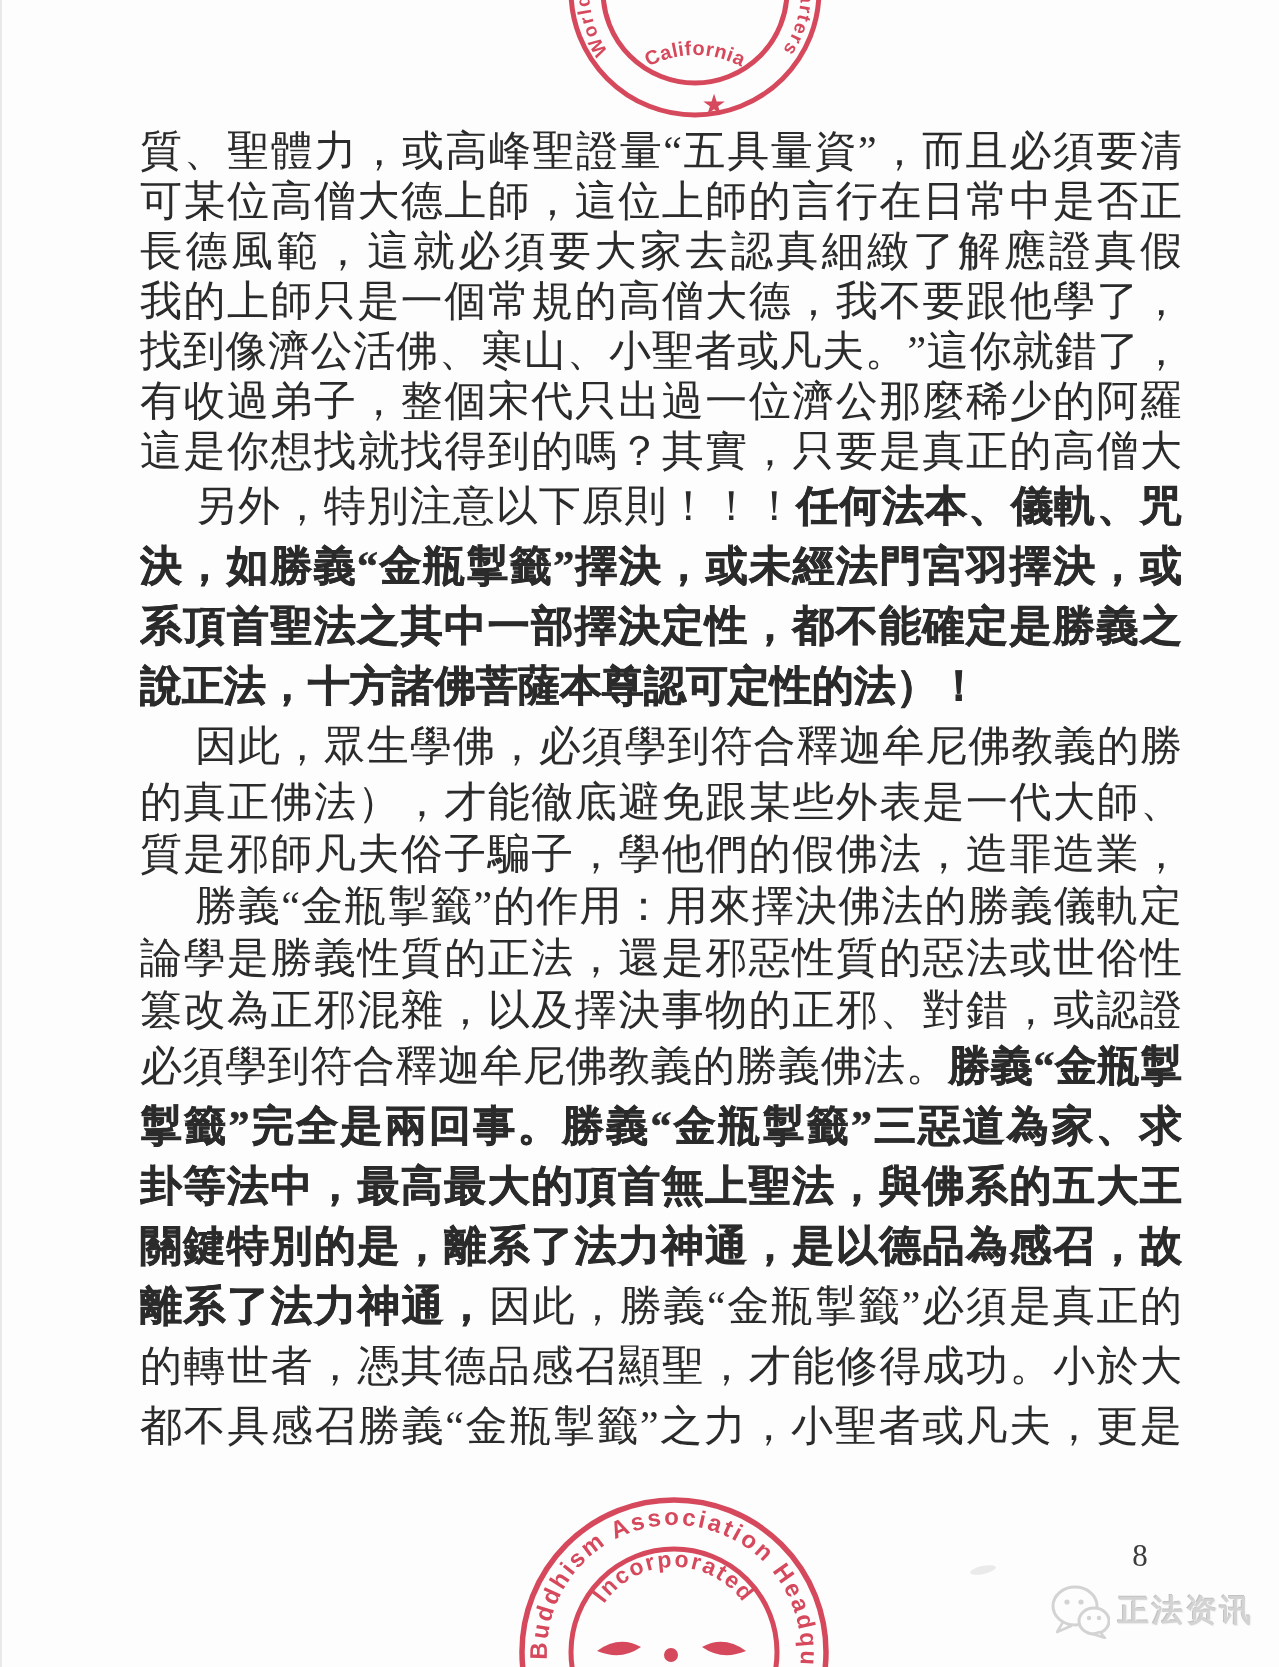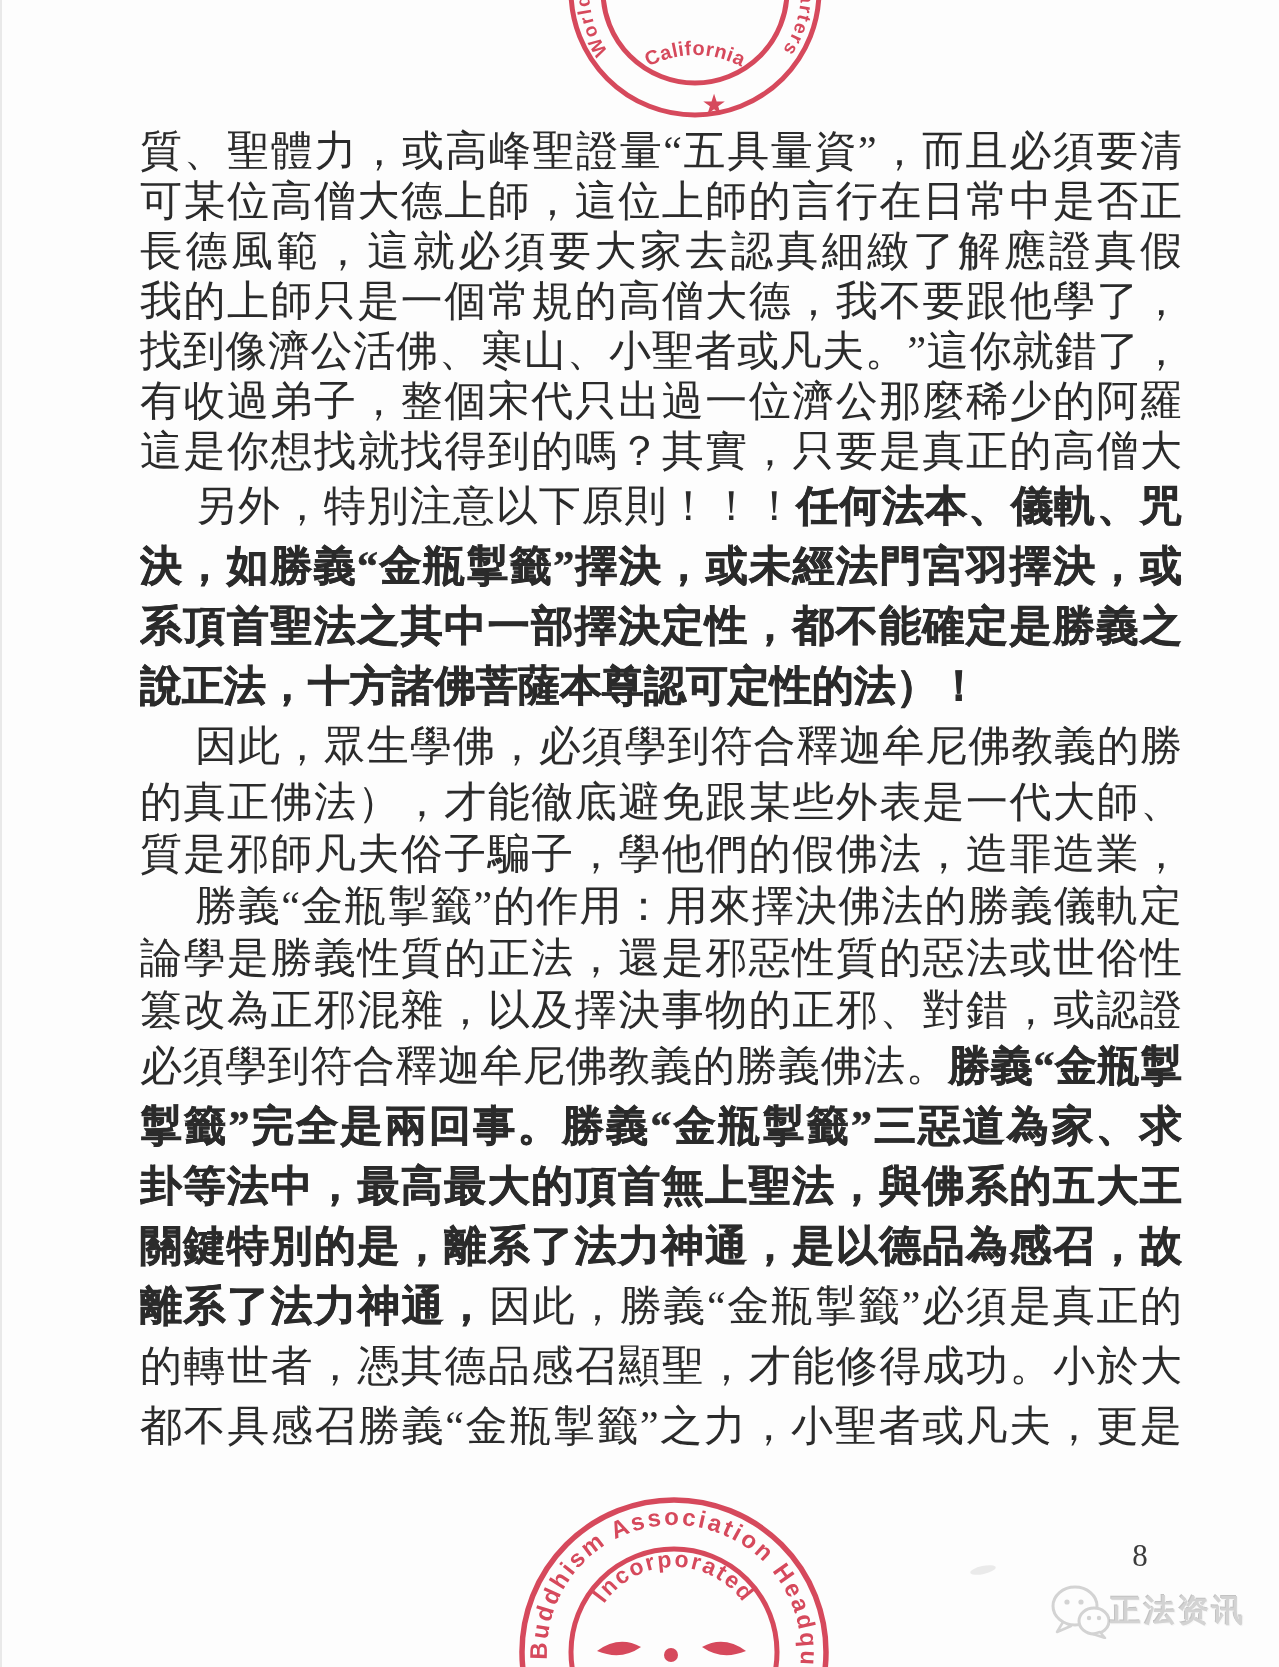--- a/index.html
+++ b/index.html
@@ -22,21 +22,21 @@
   .run{font-weight:400}
   .run.bold{font-weight:900;-webkit-text-stroke:0.6px var(--ink);}
   .stamp{position:absolute;}
   .sline{fill:none;stroke:var(--stamp);}
   .stext{fill:var(--stamp);font-family:"Liberation Sans","DejaVu Sans",sans-serif;font-weight:700;}
   .page-number{
     position:absolute;left:1108px;top:1538px;width:60px;text-align:center;
     font-size:31px;color:#3c3c3c;font-family:"Liberation Serif","DejaVu Serif",serif;
   }
   .watermark{
-    position:absolute;left:1048px;top:1583px;display:flex;align-items:center;
+    position:absolute;left:1048px;top:1583px;display:flex;align-items:center;gap:8px;
   }
   .wm-label{
     font-size:31px;font-weight:700;letter-spacing:3px;color:var(--wm);
     text-shadow:1px 1px 0 #f7f7f7,-1px -1px 0 #c2c2c2;
     font-family:"Liberation Serif","DejaVu Serif",serif;
   }
   .wm-icon{flex:0 0 auto;}
   .smudge{
     position:absolute;left:968px;top:1566px;width:26px;height:8px;
     background:#dedede;opacity:.6;border-radius:50%;transform:rotate(-12deg);

